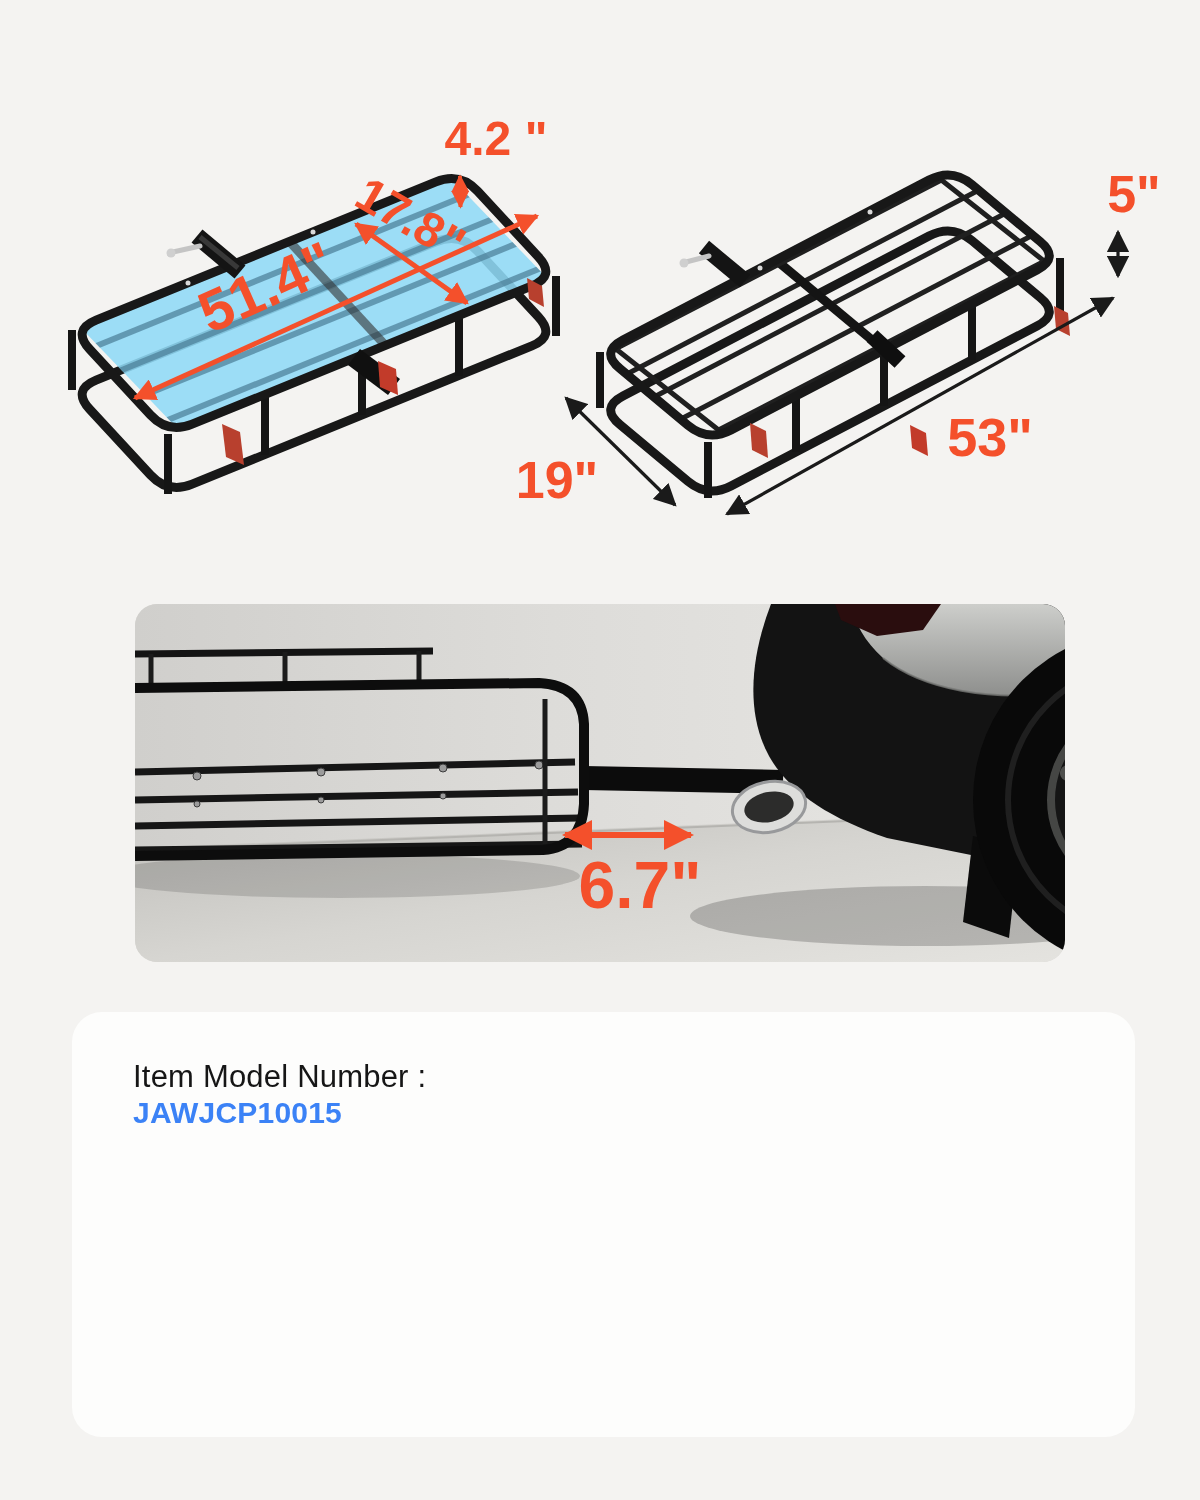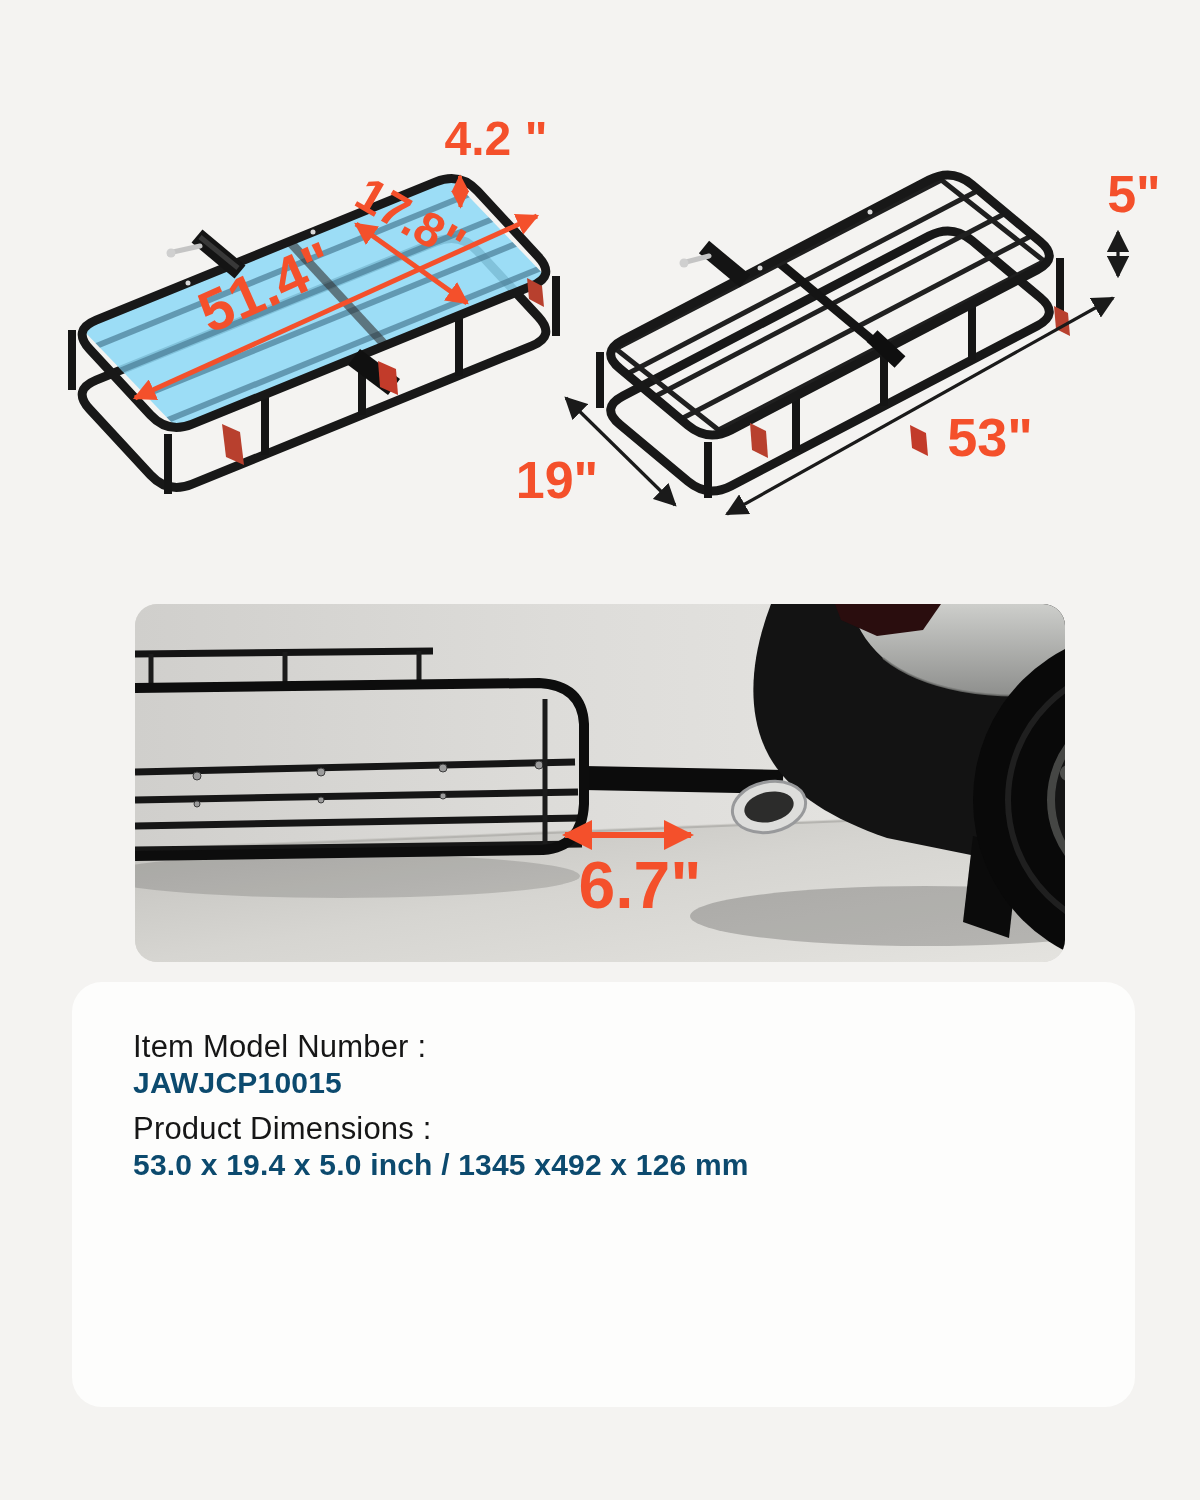--- a/index.html
+++ b/index.html
@@ -10,29 +10,29 @@
     position:relative;overflow:hidden;
   }
   .stage{position:absolute;left:0;top:0;width:1200px;height:1500px;}
   .diagrams-svg{position:absolute;left:0;top:0;}
   .photo{
     position:absolute;left:135px;top:604px;width:930px;height:358px;
     border-radius:22px;overflow:hidden;background:#d8d7d4;
   }
   .photo svg{display:block;}
   .spec-card{
-    position:absolute;left:72px;top:982px;width:1063px;height:425px;
+    position:absolute;left:72px;top:1012px;width:1063px;height:425px;
     background:#fdfdfc;border-radius:30px;box-sizing:border-box;
     padding:47px 40px 0 61px;
   }
   .spec-label{
     font-size:31px;line-height:36px;color:#161616;font-weight:400;letter-spacing:.2px;
   }
   .spec-value{
-    font-size:30px;line-height:36px;color:#0c4a6e;font-weight:700;letter-spacing:.2px;
+    font-size:30px;line-height:36px;color:#3b82f6;font-weight:700;letter-spacing:.2px;
   }
   .spec-value .suffix{font-weight:400;}
   .spec-row + .spec-row{margin-top:10px;}
   .spec-row.gap-top{margin-top:24px;}
   .dim-label{font-weight:700;fill:#f4502b;font-family:"Liberation Sans","DejaVu Sans",sans-serif;}
 </style>
 </head>
 <body>
 
 <div class="stage">
@@ -223,21 +223,17 @@
       <line x1="430" y1="231" x2="556" y2="231" stroke="#f4502b" stroke-width="6" marker-start="url(#aop)" marker-end="url(#aop)"></line>
       <text class="dim-label" x="505" y="304" font-size="66" text-anchor="middle">6.7"</text>
     </svg>
   </div>
 
   <div class="spec-card">
     <div class="spec-row">
       <div class="spec-label">Item Model Number :</div>
       <div class="spec-value"><span>JAWJCP10015</span><span class="suffix"></span></div>
     </div>
-    <div class="spec-row">
-      <div class="spec-label">Product Dimensions :</div>
-      <div class="spec-value"><span>53.0 x 19.4 x 5.0 inch / 1345 x492 x 126 mm</span><span class="suffix"></span></div>
-    </div>
     <div class="spec-row gap-top">
     </div>
   </div>
 
 </div>
 
 </body></html>

